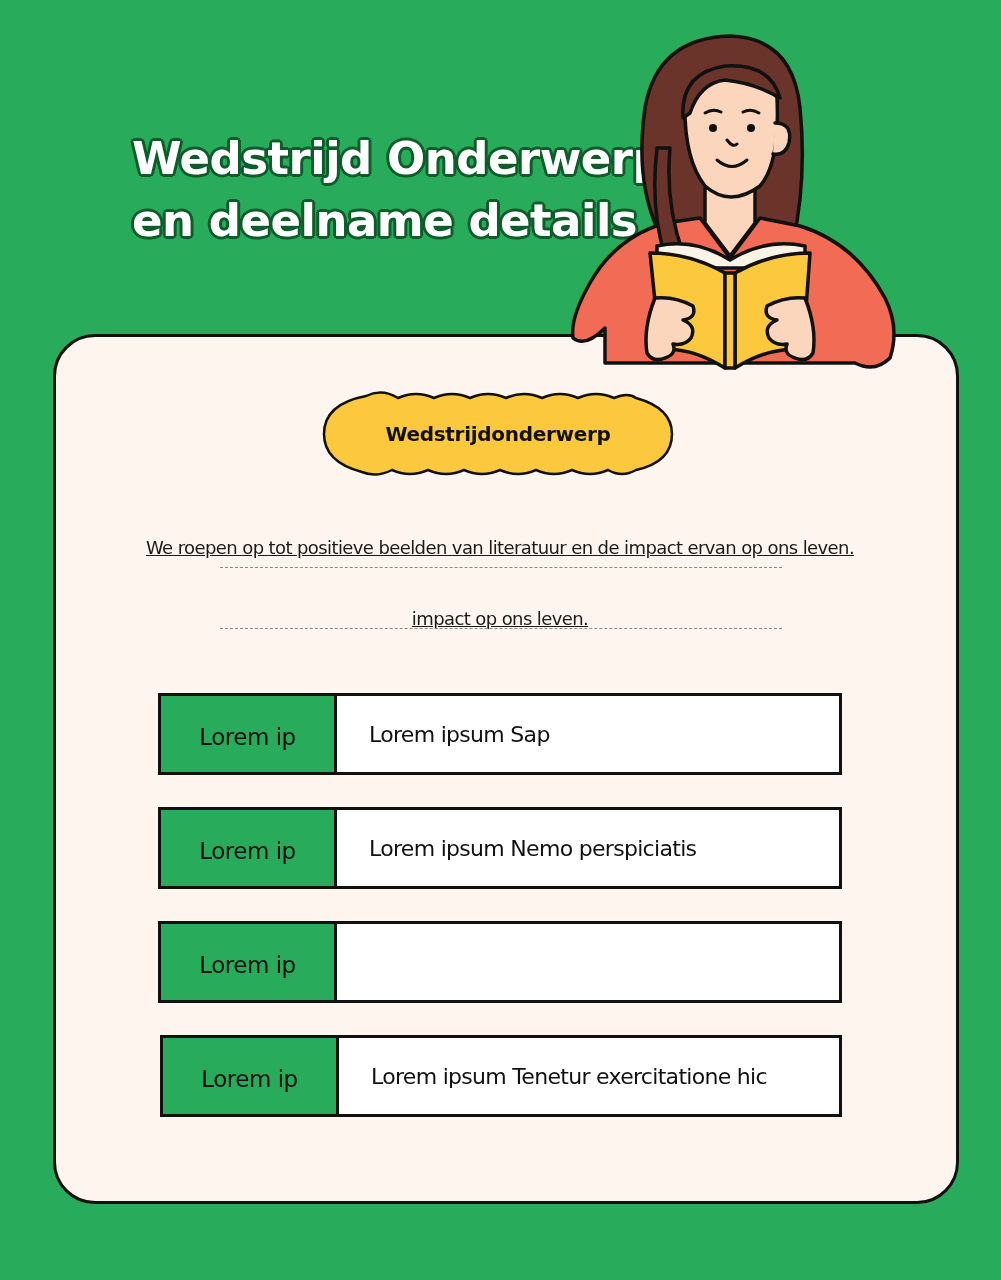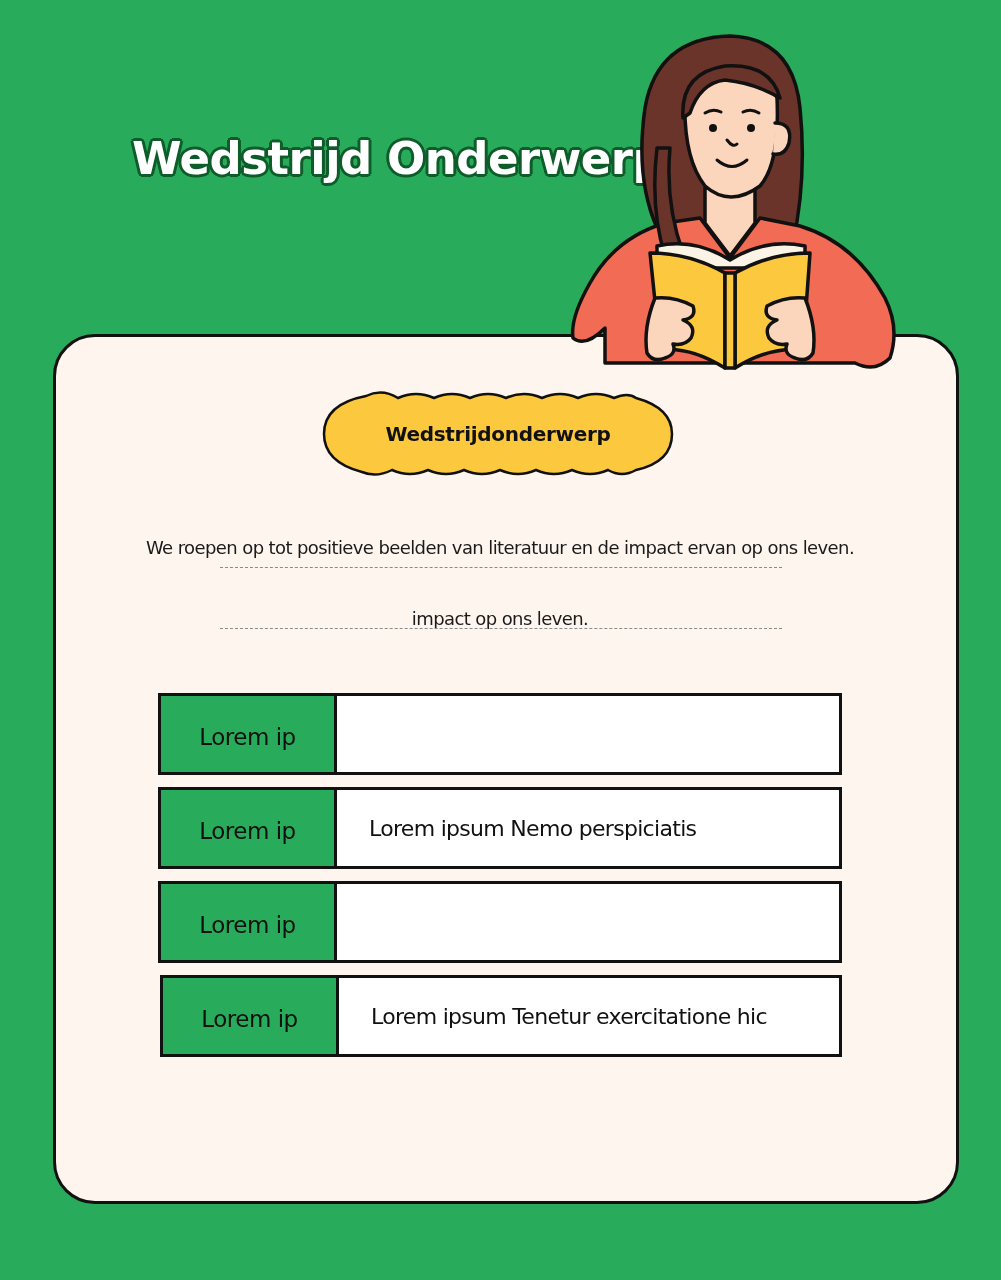--- a/index.html
+++ b/index.html
@@ -31,53 +31,54 @@
   .badge svg { position: absolute; left: 0; top: 0; }
   .badge-label {
     position: absolute; left: 0; top: 0; width: 100%; height: 100%;
     display: flex; align-items: center; justify-content: center;
     font-family: "DejaVu Sans", sans-serif; font-weight: bold; font-size: 20px; color: #111;
     letter-spacing: -0.3px;
   }
   .desc {
     position: absolute; left: 100px; width: 800px; text-align: center;
     font-family: "DejaVu Sans", sans-serif; font-size: 18px; color: #1a1a1a;
-    letter-spacing: -0.6px; z-index: 3; margin: 0;
+    letter-spacing: -0.6px; z-index: 3; margin: 0; text-decoration: underline;
   }
   .desc.l1 { top: 537px; }
   .desc.l2 { top: 608px; }
   .dash {
     position: absolute; left: 220px; width: 562px; height: 0;
     border-top: 1.5px dashed #8a8a8a; z-index: 3;
   }
   .dash.d1 { top: 567px; }
   .dash.d2 { top: 628px; }
   .rows { position: absolute; left: 158px; top: 693px; width: 684px; z-index: 3; }
   .row {
     display: flex; height: 82px; box-sizing: border-box;
-    border: 3px solid #111; background: #fff; margin-bottom: 12px;
+    border: 3px solid #111; background: #fff; margin-bottom: 32px;
   }
   .row-key {
     width: 176px; background: #28ab5a; border-right: 3px solid #111;
     display: flex; align-items: center; justify-content: center;
     font-family: "DejaVu Sans", sans-serif; font-size: 23px; color: #111;
     padding-top: 6px; box-sizing: border-box; letter-spacing: -0.5px;
   }
   .row-val {
     flex: 1; display: flex; align-items: center; padding-left: 32px;
     font-family: "DejaVu Sans", sans-serif; font-size: 22px; color: #111;
     letter-spacing: -0.7px;
   }
   .girl { position: absolute; left: 565px; top: 28px; width: 345px; height: 350px; z-index: 4; }
 </style>
 </head>
 <body>
 
 <h1 class="title">
   <span>Wedstrijd Onderwerpen</span>
+  <span>en deelname details</span>
 </h1>
 
 <div class="card"></div>
 
 <div class="badge">
   <svg width="352" height="88" viewBox="0 0 352 88">
     <path d="M44 6
              Q60 -2 76 8 Q94 0 112 8 Q130 0 148 8 Q166 0 184 8 Q202 0 220 8 Q238 0 256 8 Q274 0 292 8 Q306 2 314 8
              Q350 18 350 44 Q350 72 314 80
              Q300 88 286 80 Q268 88 250 80 Q232 88 214 80 Q196 88 178 80 Q160 88 142 80 Q124 88 106 80 Q88 88 70 80 Q54 88 40 82
@@ -87,20 +88,21 @@
 </div>
 
 <p class="desc l1">We roepen op tot positieve beelden van literatuur en de impact ervan op ons leven.</p>
 <div class="dash d1"></div>
 <p class="desc l2">impact op ons leven.</p>
 <div class="dash d2"></div>
 
 <div class="rows">
   <div class="row">
     <div class="row-key">Lorem ip</div>
+    <div class="row-val">Lorem ipsum Sap</div>
   </div>
   <div class="row">
     <div class="row-key">Lorem ip</div>
     <div class="row-val">Lorem ipsum Nemo perspiciatis</div>
   </div>
   <div class="row">
     <div class="row-key">Lorem ip</div>
   </div>
   <div class="row" style="margin-left:2px;">
     <div class="row-key">Lorem ip</div>

